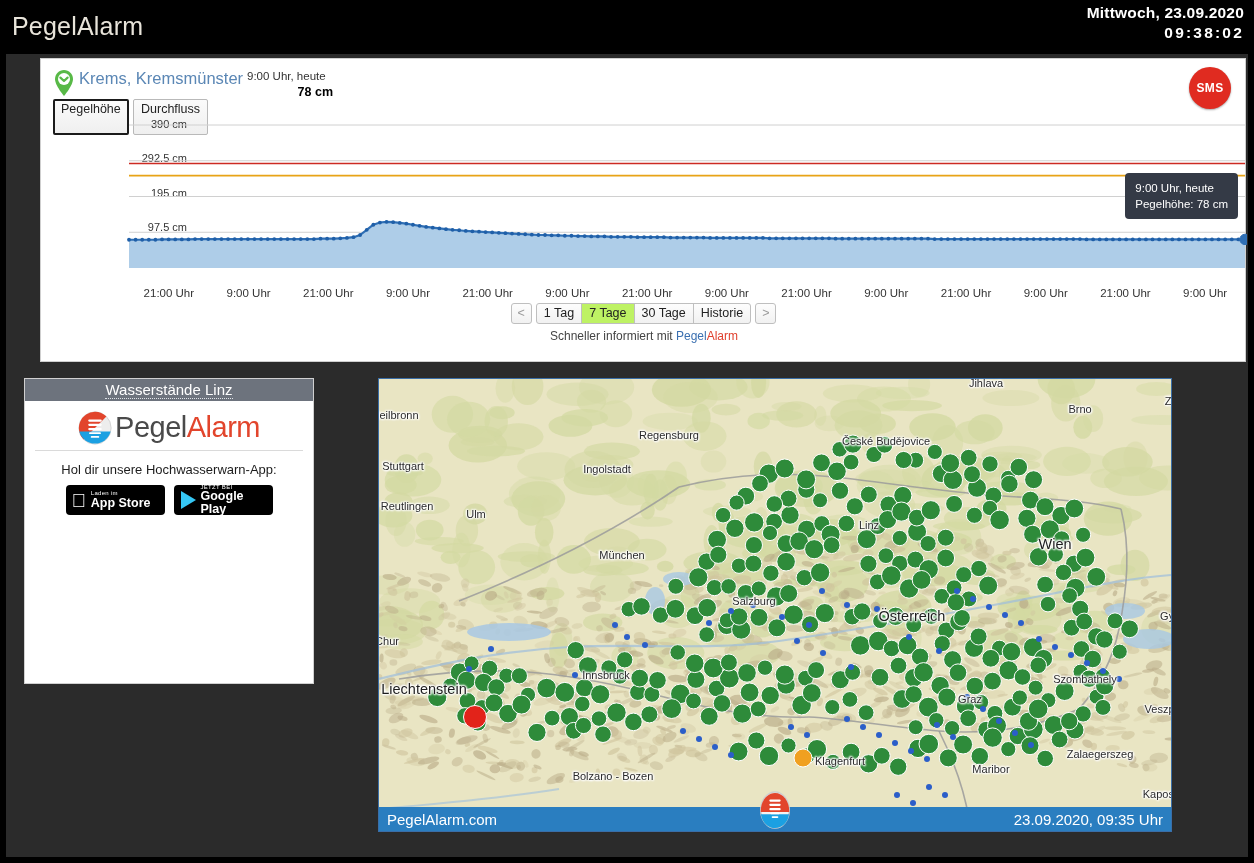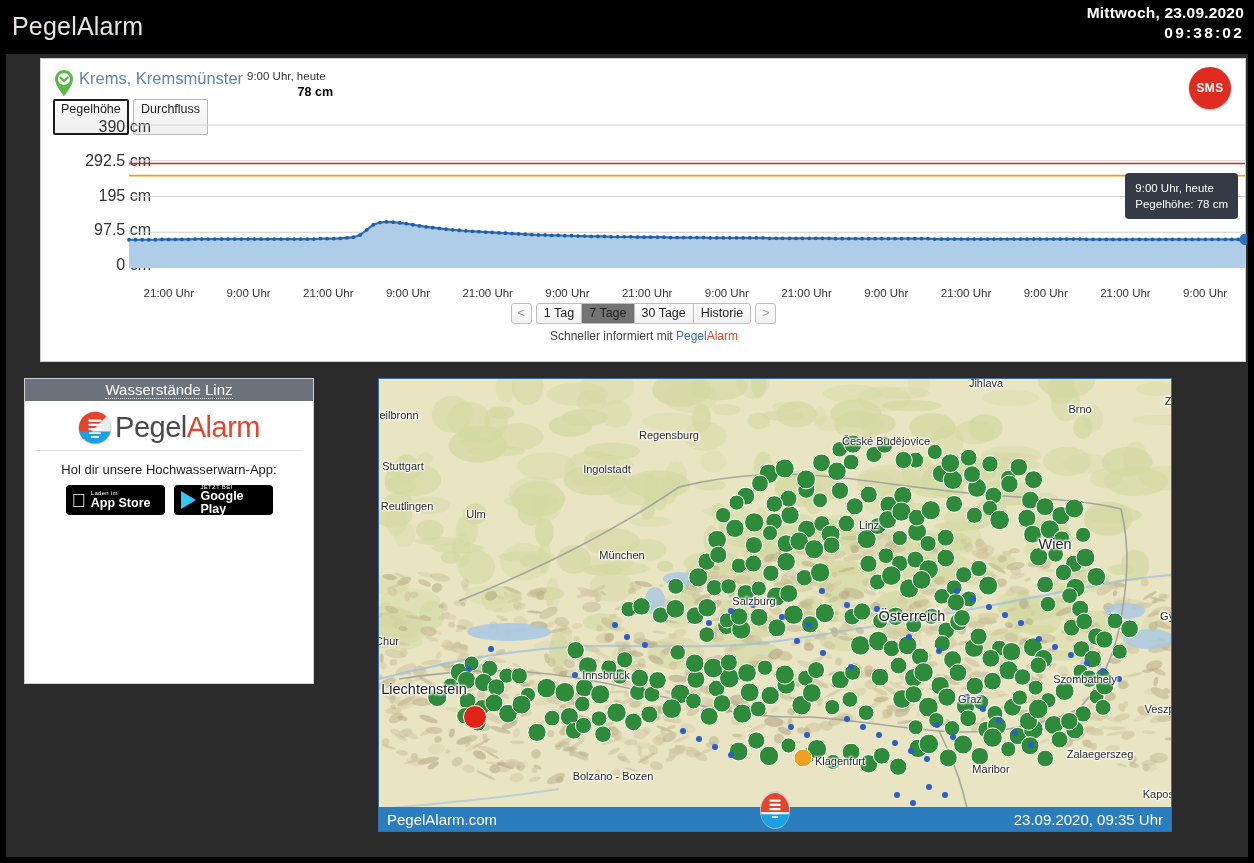--- a/index.html
+++ b/index.html
@@ -88,22 +88,22 @@
     display: flex; align-items: center; justify-content: center;
     box-shadow: 0 1px 2px rgba(0,0,0,.35);
     letter-spacing: .3px;
   }
 
   
   #plot {
     position: absolute; left: 0; top: 66px; width: 1206px; height: 160px;
   }
   .ylabel {
-    position: absolute; right: 1096px; width: 86px;
-    text-align: right; font-size: 16px; color: #333;
+    position: absolute; right: 1060px; width: 86px;
+    text-align: right; font-size: 11px; color: #333;
     transform: translateY(-7px);
   }
   #xaxis { position: absolute; left: 0; top: 228px; width: 1206px; height: 18px; }
   .xlabel {
     position: absolute; font-size: 11.5px; color: #333;
     transform: translateX(-50%); white-space: nowrap;
   }
 
   
   #chart-tooltip {
@@ -119,21 +119,21 @@
     text-align: center;
   }
   .rbtn {
     display: inline-block; vertical-align: middle;
     height: 21px; line-height: 19px; padding: 0 7px;
     font-size: 12.5px; color: #222;
     background: linear-gradient(#fdfdfd,#f1f1f1);
     border: 1px solid #bfbfbf; margin-left: -1px;
   }
   .rbtn.arrow { color: #9a9a9a; padding: 0 6px; }
-  .rbtn.active { background: #737373; }
+  .rbtn.active { background: #bef264; }
   .rbtn.first { border-radius: 3px 0 0 3px; margin-left: 0; }
   .rbtn.last  { border-radius: 0 3px 3px 0; }
   .rbtn.solo-l { border-radius: 3px; margin-right: 4px; }
   .rbtn.solo-r { border-radius: 3px; margin-left: 4px; }
 
   #promo {
     position: absolute; left: 0; top: 270px; width: 1206px;
     text-align: center; font-size: 12px; color: #444;
   }
   #promo .pegel { color: #3a6fb0; }

